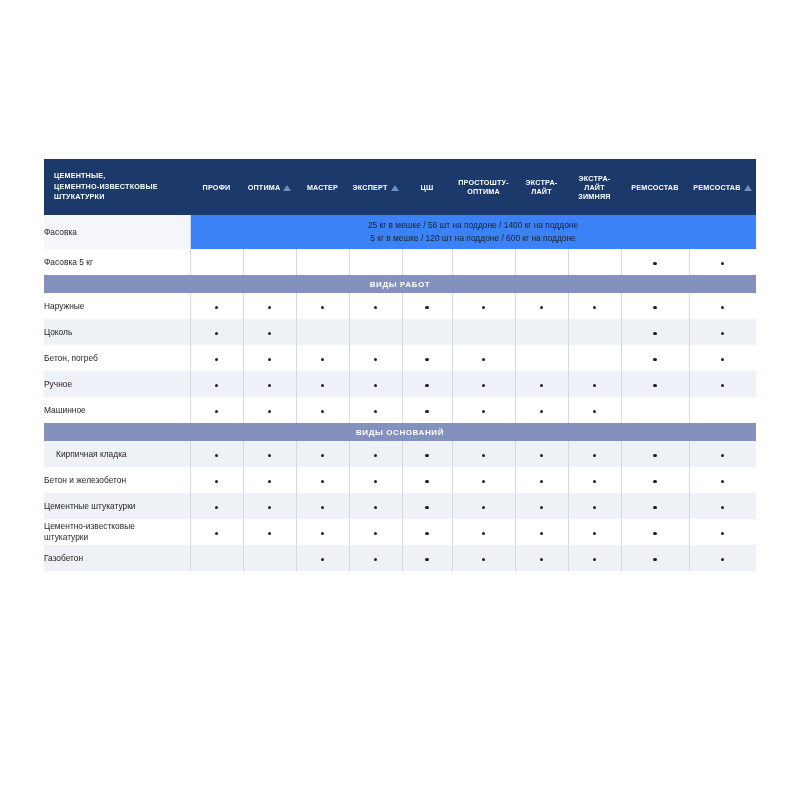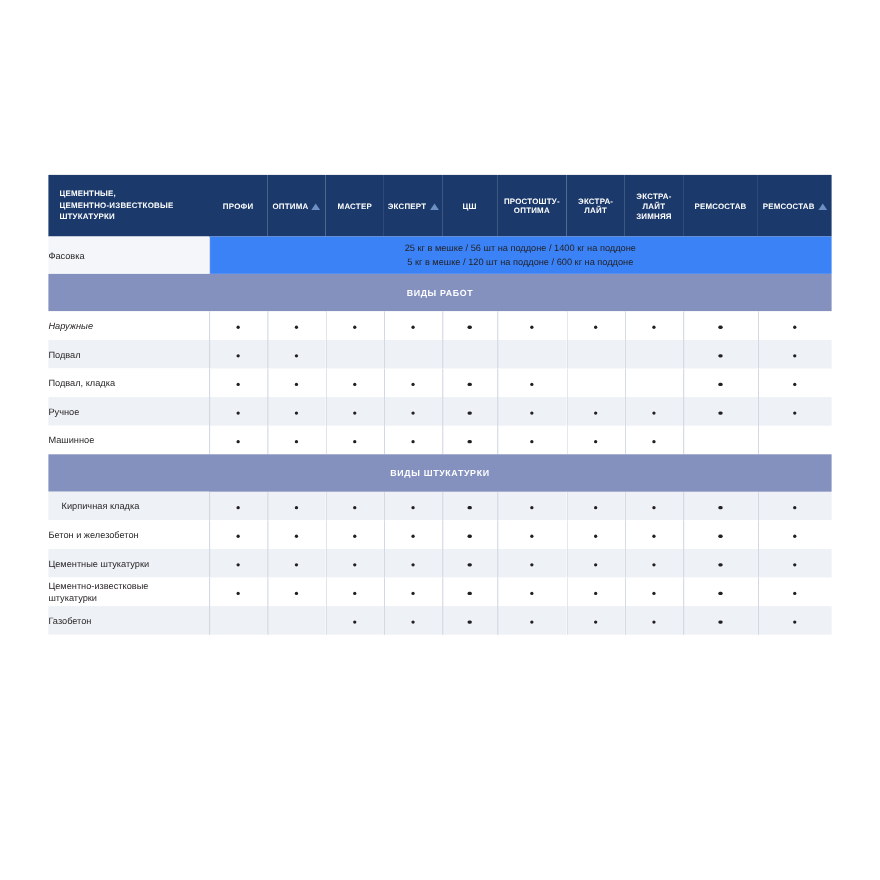--- a/index.html
+++ b/index.html
@@ -99,21 +99,21 @@
   }
 
   
   tr.section td {
     background: #8491bf;
     color: #ffffff;
     font-weight: bold;
     font-size: 8px;
     letter-spacing: .6px;
     text-align: center;
-    height: 34px;
+    height: 18px;
   }
 
   
   td.packaging {
     text-align: center;
     font-size: 8.4px;
     line-height: 1.6;
     background: #3b82f6;
     box-shadow: inset 1px 0 0 #d3d8e2;
   }
@@ -162,51 +162,64 @@
         </tr>
       </thead>
       <tbody id="tbody">
           <tr class="pack-row">
             <td class="rowlabel" style="height: 34px;">Фасовка</td>
             <td class="packaging" colspan="10">
               <div>25 кг в мешке / 56 шт на поддоне / 1400 кг на поддоне</div>
               <div>5 кг в мешке / 120 шт на поддоне / 600 кг на поддоне</div>
             </td>
           </tr>
+          <tr class="plain">
+            <td class="rowlabel" style="white-space: pre-line;">Фасовка 5 кг</td>
+            <td class="dotcell"></td>
+            <td class="dotcell"></td>
+            <td class="dotcell"></td>
+            <td class="dotcell"></td>
+            <td class="dotcell"></td>
+            <td class="dotcell"></td>
+            <td class="dotcell"></td>
+            <td class="dotcell"></td>
+            <td class="dotcell"><span class="dot"></span></td>
+            <td class="dotcell"><span class="dot"></span></td>
+          </tr>
           <tr class="section">
             <td colspan="11">ВИДЫ РАБОТ</td>
           </tr>
           <tr class="plain">
-            <td class="rowlabel" style="white-space: pre-line; font-style: italic;">Наружные</td>
-            <td class="dotcell"><span class="dot"></span></td>
-            <td class="dotcell"><span class="dot"></span></td>
-            <td class="dotcell"><span class="dot"></span></td>
-            <td class="dotcell"><span class="dot"></span></td>
-            <td class="dotcell"><span class="dot"></span></td>
-            <td class="dotcell"><span class="dot"></span></td>
-            <td class="dotcell"><span class="dot"></span></td>
-            <td class="dotcell"><span class="dot"></span></td>
-            <td class="dotcell"><span class="dot"></span></td>
-            <td class="dotcell"><span class="dot"></span></td>
-          </tr>
-          <tr class="alt">
-            <td class="rowlabel" style="white-space: pre-line;">Подвал</td>
-            <td class="dotcell"><span class="dot"></span></td>
-            <td class="dotcell"><span class="dot"></span></td>
-            <td class="dotcell"></td>
-            <td class="dotcell"></td>
-            <td class="dotcell"></td>
-            <td class="dotcell"></td>
-            <td class="dotcell"></td>
-            <td class="dotcell"></td>
-            <td class="dotcell"><span class="dot"></span></td>
-            <td class="dotcell"><span class="dot"></span></td>
-          </tr>
-          <tr class="plain">
-            <td class="rowlabel" style="white-space: pre-line;">Подвал, кладка</td>
+            <td class="rowlabel" style="white-space: pre-line;">Наружные</td>
+            <td class="dotcell"><span class="dot"></span></td>
+            <td class="dotcell"><span class="dot"></span></td>
+            <td class="dotcell"><span class="dot"></span></td>
+            <td class="dotcell"><span class="dot"></span></td>
+            <td class="dotcell"><span class="dot"></span></td>
+            <td class="dotcell"><span class="dot"></span></td>
+            <td class="dotcell"><span class="dot"></span></td>
+            <td class="dotcell"><span class="dot"></span></td>
+            <td class="dotcell"><span class="dot"></span></td>
+            <td class="dotcell"><span class="dot"></span></td>
+          </tr>
+          <tr class="alt">
+            <td class="rowlabel" style="white-space: pre-line;">Цоколь</td>
+            <td class="dotcell"><span class="dot"></span></td>
+            <td class="dotcell"><span class="dot"></span></td>
+            <td class="dotcell"></td>
+            <td class="dotcell"></td>
+            <td class="dotcell"></td>
+            <td class="dotcell"></td>
+            <td class="dotcell"></td>
+            <td class="dotcell"></td>
+            <td class="dotcell"><span class="dot"></span></td>
+            <td class="dotcell"><span class="dot"></span></td>
+          </tr>
+          <tr class="plain">
+            <td class="rowlabel" style="white-space: pre-line;">Бетон, погреб</td>
             <td class="dotcell"><span class="dot"></span></td>
             <td class="dotcell"><span class="dot"></span></td>
             <td class="dotcell"><span class="dot"></span></td>
             <td class="dotcell"><span class="dot"></span></td>
             <td class="dotcell"><span class="dot"></span></td>
             <td class="dotcell"><span class="dot"></span></td>
             <td class="dotcell"></td>
             <td class="dotcell"></td>
             <td class="dotcell"><span class="dot"></span></td>
             <td class="dotcell"><span class="dot"></span></td>
@@ -231,21 +244,21 @@
             <td class="dotcell"><span class="dot"></span></td>
             <td class="dotcell"><span class="dot"></span></td>
             <td class="dotcell"><span class="dot"></span></td>
             <td class="dotcell"><span class="dot"></span></td>
             <td class="dotcell"><span class="dot"></span></td>
             <td class="dotcell"><span class="dot"></span></td>
             <td class="dotcell"></td>
             <td class="dotcell"></td>
           </tr>
           <tr class="section">
-            <td colspan="11">ВИДЫ ШТУКАТУРКИ</td>
+            <td colspan="11">ВИДЫ ОСНОВАНИЙ</td>
           </tr>
           <tr class="alt">
             <td class="rowlabel" style="white-space: pre-line; padding-left: 12px;">Кирпичная кладка</td>
             <td class="dotcell"><span class="dot"></span></td>
             <td class="dotcell"><span class="dot"></span></td>
             <td class="dotcell"><span class="dot"></span></td>
             <td class="dotcell"><span class="dot"></span></td>
             <td class="dotcell"><span class="dot"></span></td>
             <td class="dotcell"><span class="dot"></span></td>
             <td class="dotcell"><span class="dot"></span></td>

